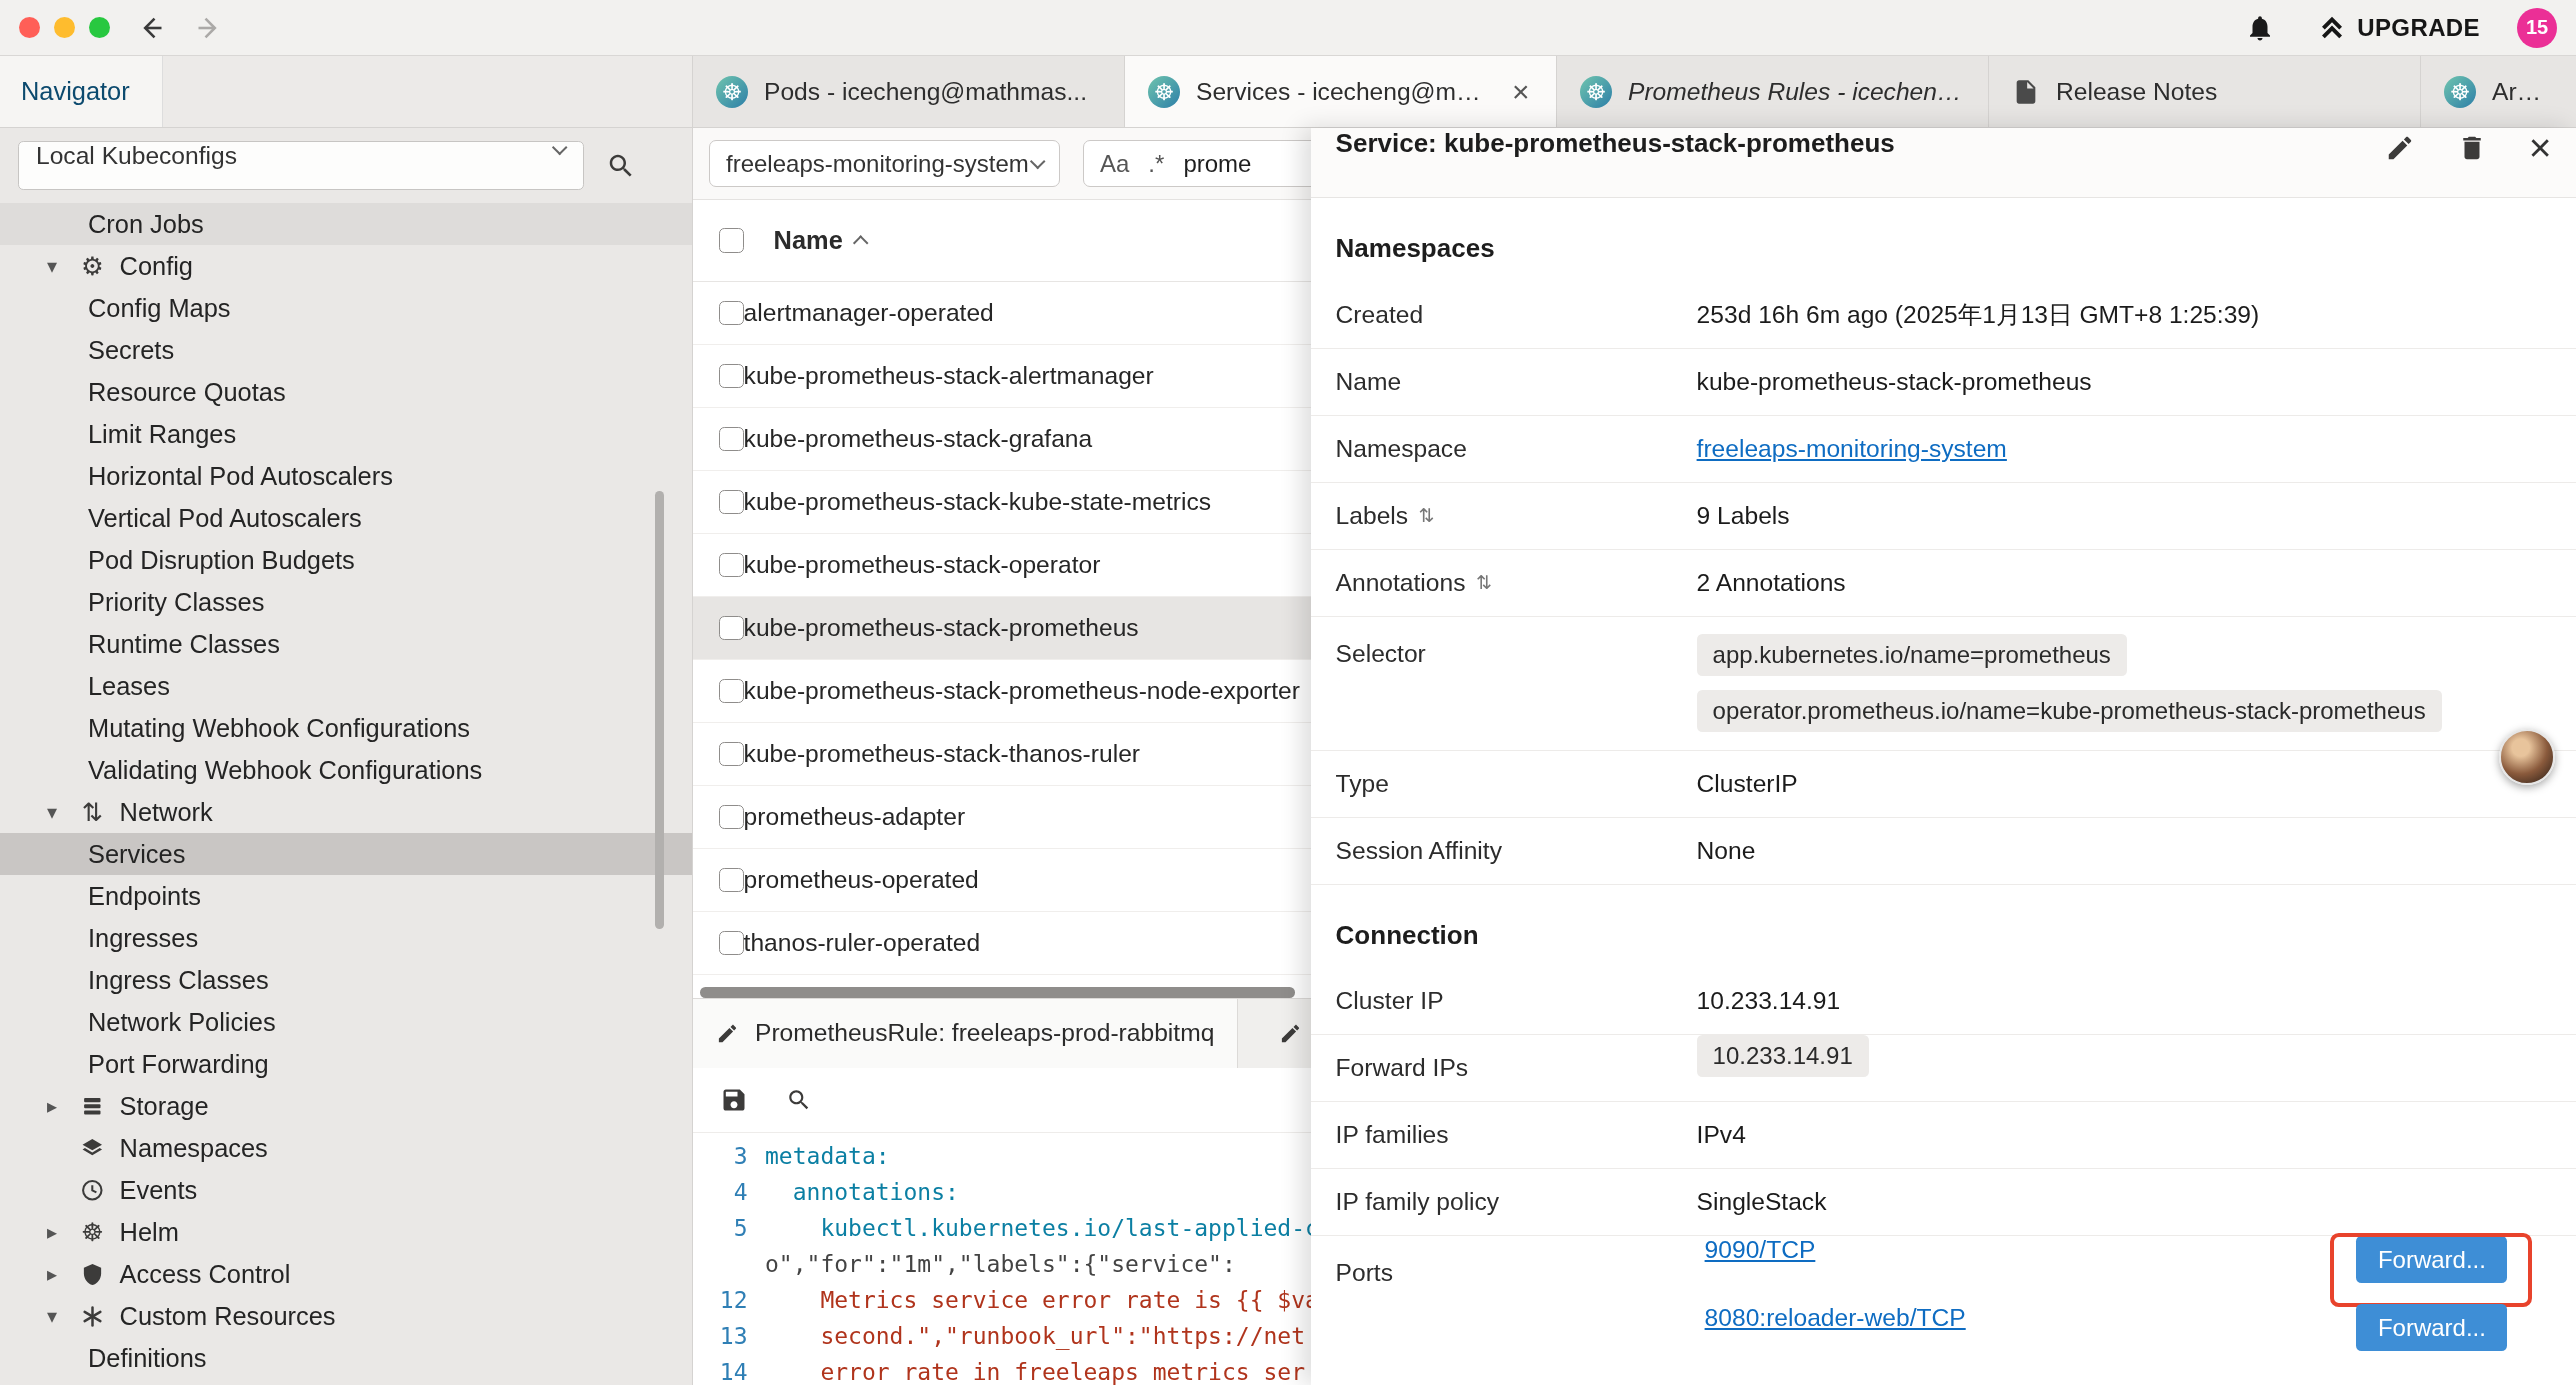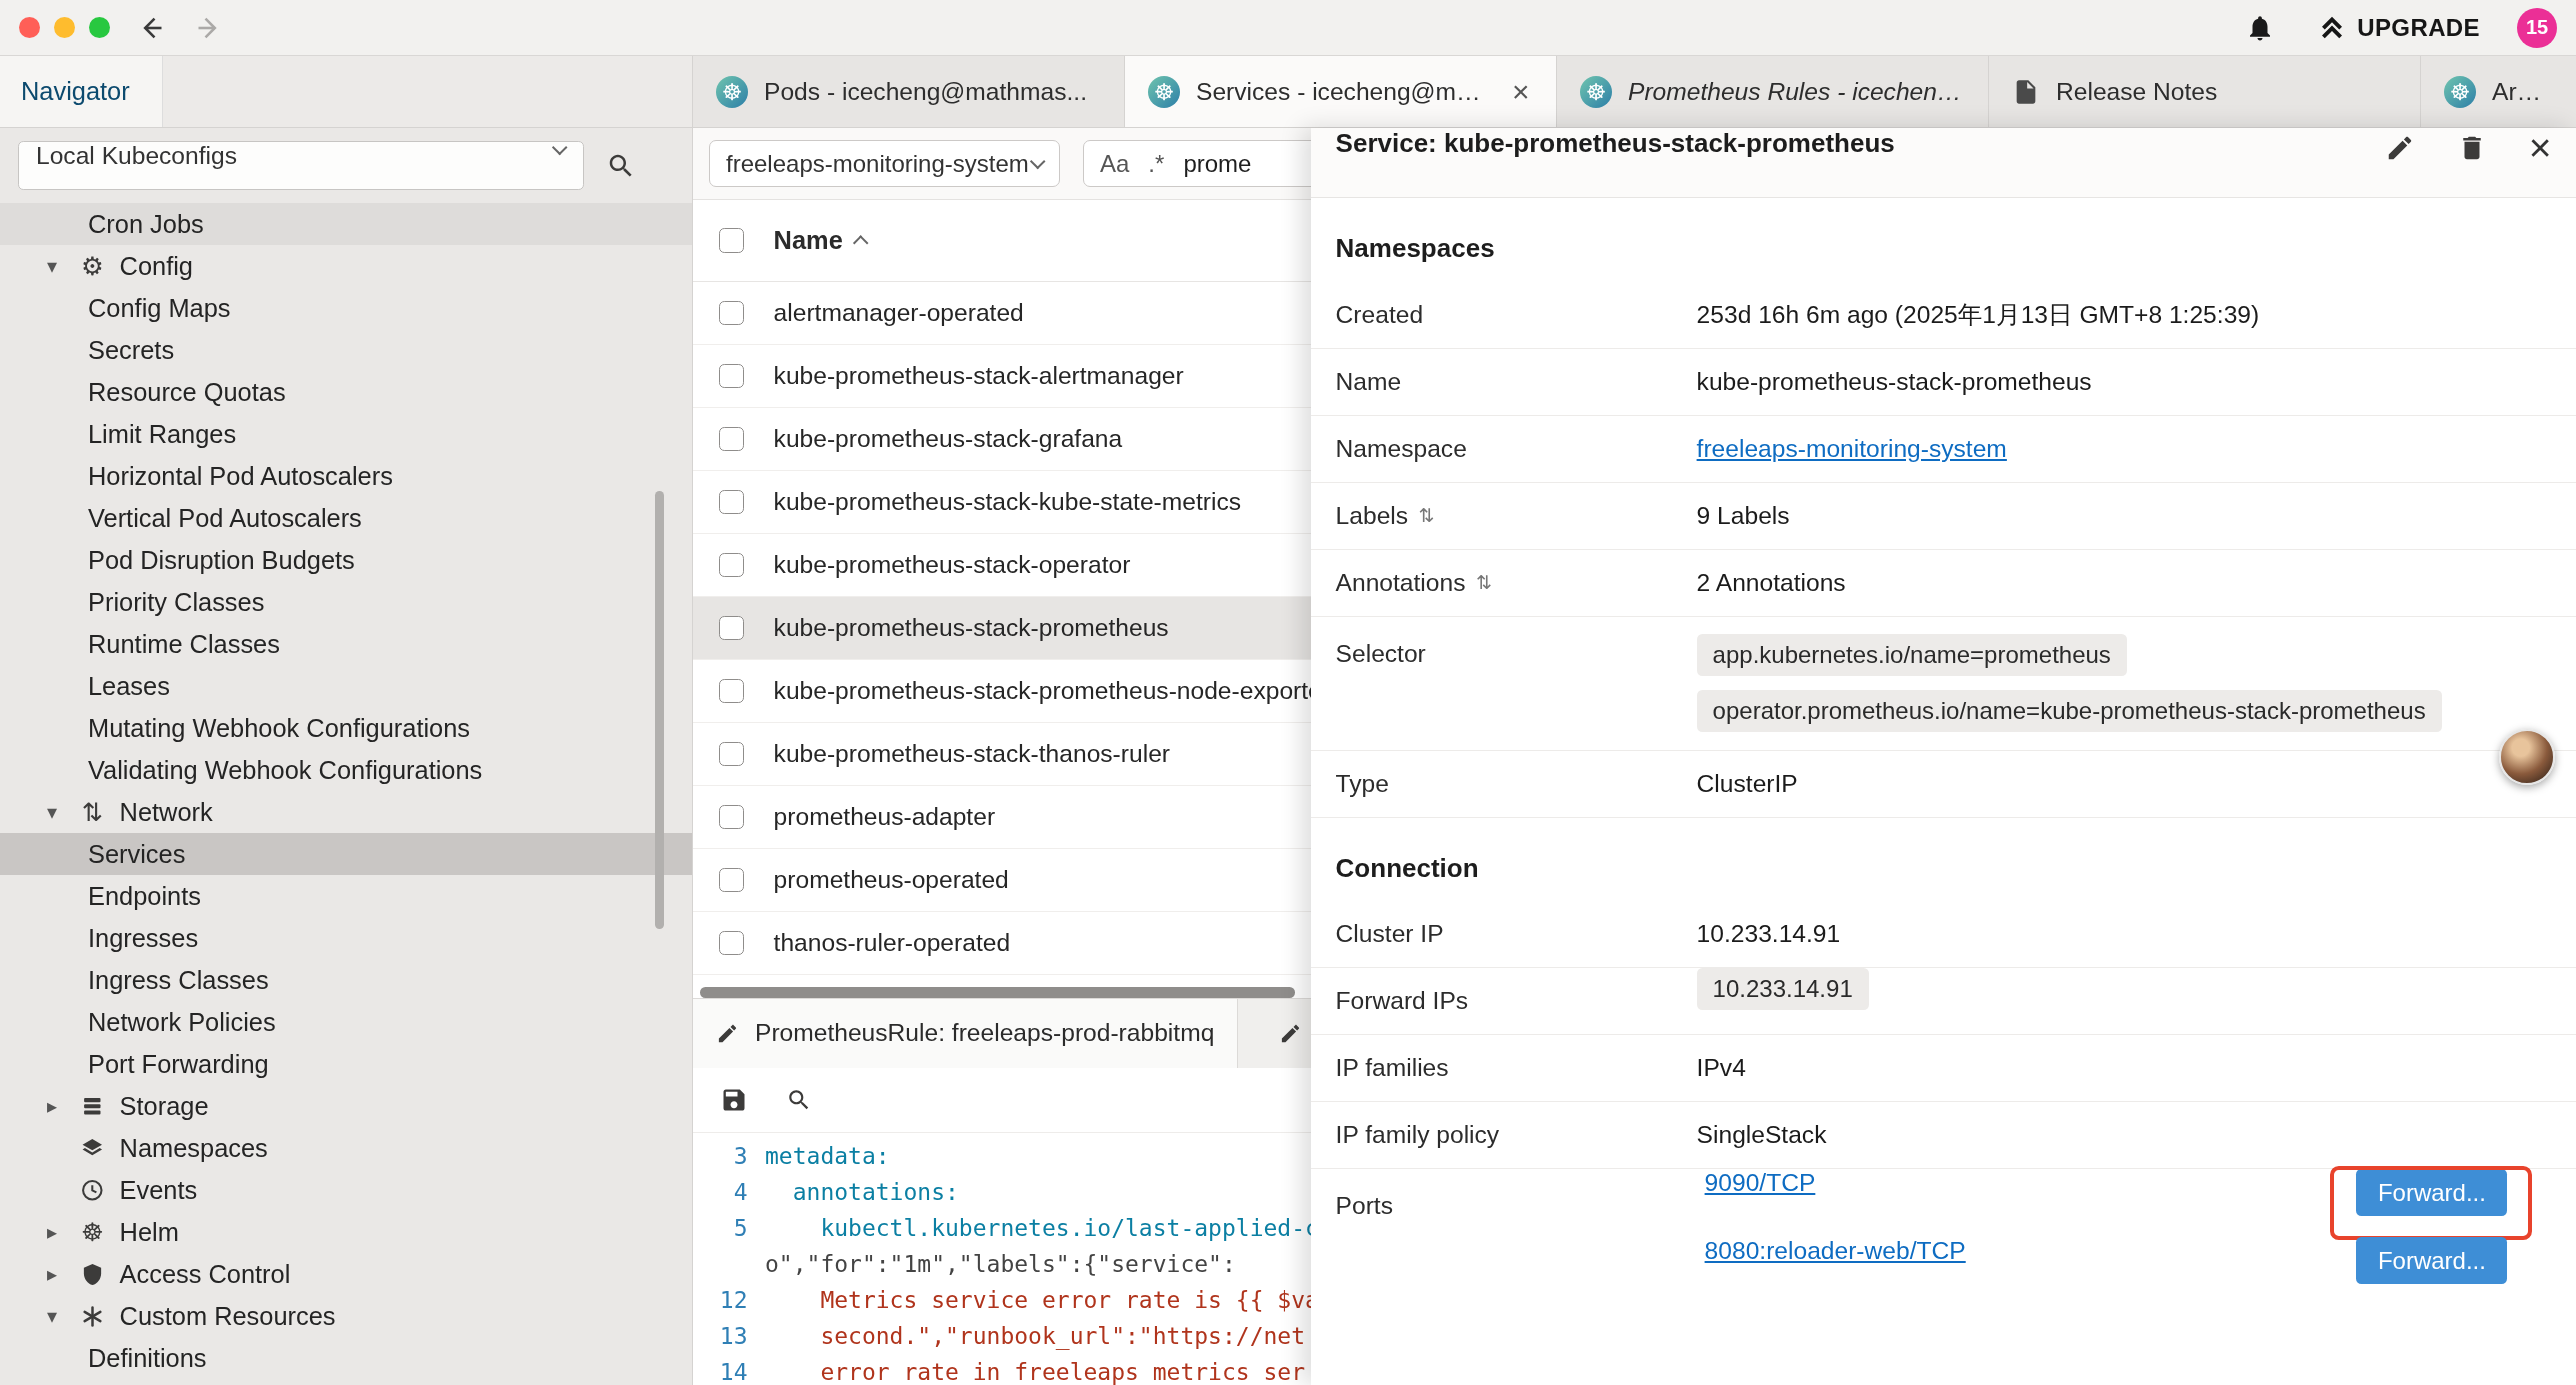--- a/index.html
+++ b/index.html
@@ -51,21 +51,21 @@
   
   .content { width:618px; flex:none; display:flex; flex-direction:column; background:#fff; overflow:hidden; }
   .ctoolbar { height:72px; flex:none; background:#faf9f8; border-bottom:0.9px solid #e4e2e0; display:flex; align-items:center; padding:0 16px; gap:23px; }
   .ns-select { width:351px; flex:none; height:47px; border:0.9px solid #ccc9c7; border-radius:7px; background:#fff; display:flex; align-items:center; padding:0 16px; font-size:24px; color:#333; }
   .searchbox { height:47px; width:368px; flex:none; border:0.9px solid #ccc9c7; border-radius:7px; background:#fff; display:flex; align-items:center; gap:19px; padding:0 16px; font-size:24px; }
   .stoggle { color:#555; }
   .squery { color:#1f1f1f; }
   .thead { height:82px; flex:none; display:flex; align-items:center; gap:30px; padding-left:26px; border-bottom:0.9px solid #e7e5e3; font-weight:700; font-size:25.4px; color:#2b2b2b; }
   .cb { width:24.6px; height:24.6px; flex:none; border:1.8px solid #8f8d8b; border-radius:5.3px; background:#fff; }
   .sortwrap { display:flex; align-items:center; gap:12.3px; }
-  .trow { height:63px; flex:none; display:flex; align-items:center; gap:30px; padding-left:26px; border-bottom:0.9px solid #f0eeec; white-space:nowrap; }
+  .trow { height:63px; flex:none; display:flex; align-items:center; padding-left:26px; border-bottom:0.9px solid #f0eeec; white-space:nowrap; }
   .trow.selected { background:#e7e5e3; }
   .hscroll { height:10.5px; flex:none; margin:12.3px 7px 0; position:relative; }
   .hthumb { position:absolute; left:0; right:8.8px; top:0; height:10.5px; background:#8f8d8b; border-radius:5.3px; }
 
   
   .dock { margin-top:0; flex:none; height:70px; background:#f0efed; border-top:0.9px solid #dcdad8; display:flex; }
   .dtab { background:#fafaf9; border-right:0.9px solid #dcdad8; display:flex; align-items:center; gap:16px; padding:0 23px; font-size:24.6px; color:#2b2b2b; white-space:nowrap; }
   .dtab.partial { flex:1; border-right:none; background:transparent; justify-content:flex-end; padding-right:8.8px; }
   .etoolbar { height:65px; flex:none; background:#fff; border-bottom:0.9px solid #eeecea; display:flex; align-items:center; gap:26px; padding:0 21px; color:#3c3b3a; }
   .editor { flex:1; background:#fff; font-family:"DejaVu Sans Mono", monospace; font-size:23px; overflow:hidden; padding-top:5.3px; }
@@ -484,20 +484,26 @@
           <span class="badge">app.kubernetes.io/name=prometheus</span>
           <span class="badge">operator.prometheus.io/name=kube-prometheus-stack-prometheus</span>
         </div>
       </div>
       <div class="drow">
         <div class="dlabel">
             <span>Type</span>
           </div>
         <div class="dval">ClusterIP</div>
       </div>
+      <div class="drow">
+        <div class="dlabel">
+            <span>Session Affinity</span>
+          </div>
+        <div class="dval">None</div>
+      </div>
 
       <div class="sect-head">Connection</div>
 
       <div class="drow">
         <div class="dlabel">
             <span>Cluster IP</span>
           </div>
         <div class="dval">10.233.14.91</div>
       </div>
       <div class="drow">

